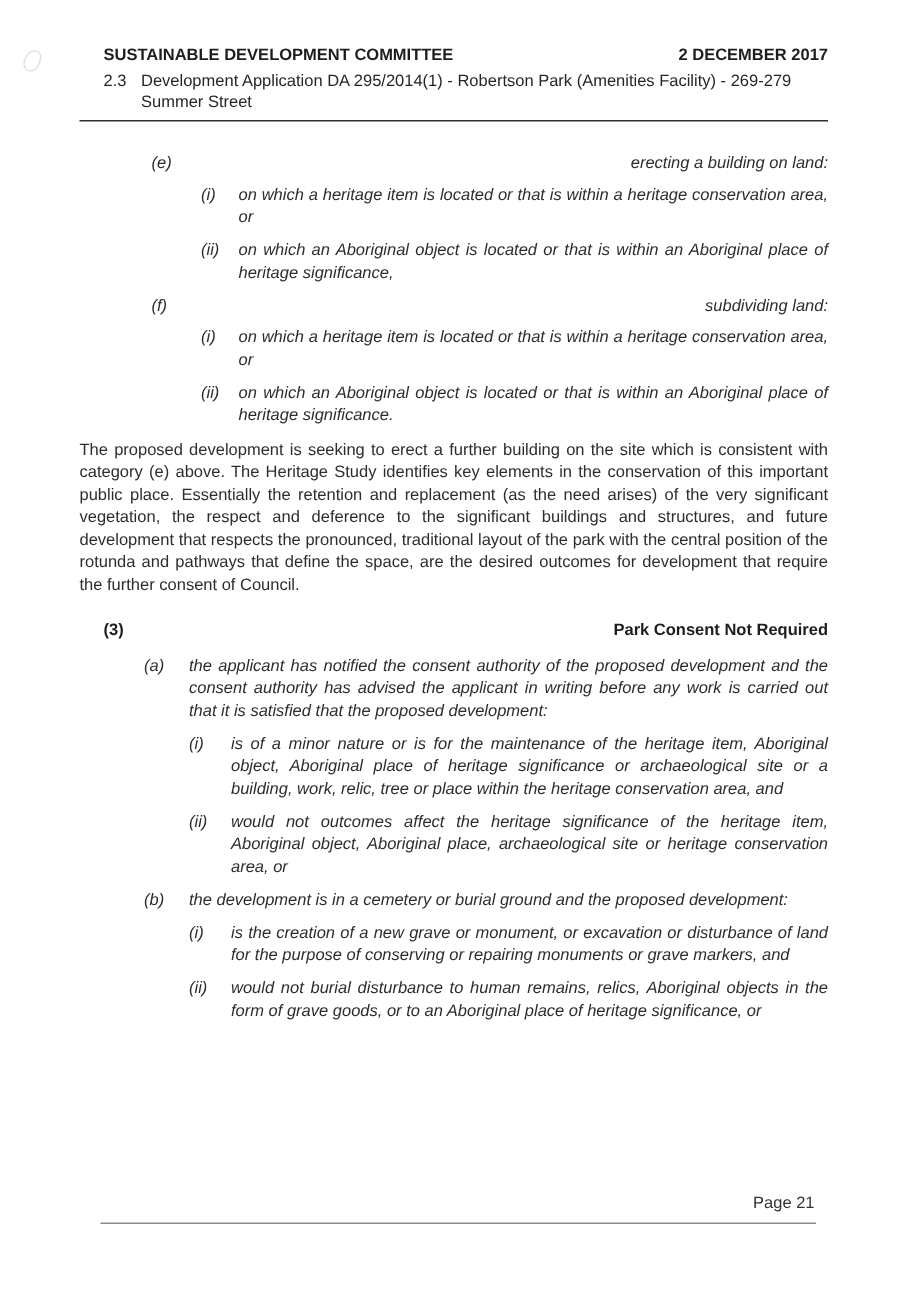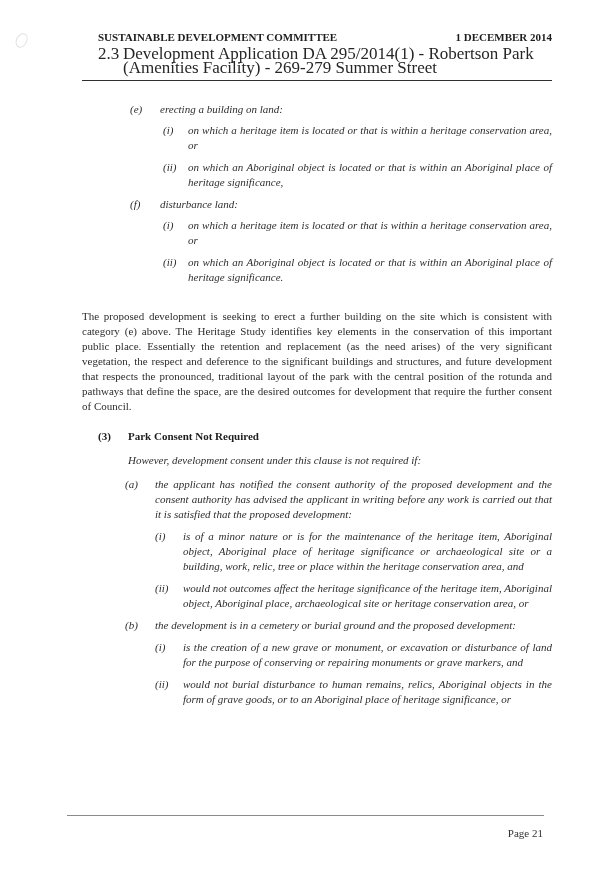--- a/index.html
+++ b/index.html
@@ -1,86 +1,86 @@
 <!DOCTYPE html>
 <html><head>
 <meta charset="utf-8">
 <style>
   html,body{margin:0;padding:0;background:#ffffff;}
   .page{
     position:relative;
     width:614px;height:869px;
     box-sizing:border-box;
     background:#ffffff;
-    font-family:Liberation Serif, serif;
+    font-family:Liberation Sans, sans-serif;
     color:#2b2b2b;
-    padding:31px 62px 0 82px;
+    padding:31px 62px 0 53px;
     overflow:hidden;
   }
   
   .header-row{
     display:flex;justify-content:space-between;
     font-weight:bold;font-size:11px;line-height:13px;color:#1d1d1d;
     padding-left:16px;
   }
   .agenda-item{
     display:flex;margin-top:3px;padding-left:16px;
-    font-size:17px;line-height:14px;color:#262626;
+    font-size:11px;line-height:14px;color:#262626;
   }
   .agenda-item .num{flex:none;width:25px;}
   .agenda-item .title{flex:1;}
   .rule{margin-top:5px;border-bottom:1.5px solid #2f2f2f;}
   
   .clause{display:flex;font-size:11px;line-height:15px;font-style:italic;color:#2d2d2d;margin-top:6px;}
   .clause .lab{flex:none;}
   .clause .txt{flex:1;text-align:justify;}
-  .clause .txt.left{text-align:left;}
+  .clause .txt.left{text-align:right;}
   .lvl-ef{margin-left:48px;}       .lvl-ef .lab{width:30px;}
   .lvl-ef-sub{margin-left:81px;}   .lvl-ef-sub .lab{width:25px;}
   .lvl-3{margin-left:16px;}        .lvl-3 .lab{width:30px;}
   .lvl-ab{margin-left:43px;}       .lvl-ab .lab{width:30px;}
   .lvl-ab-sub{margin-left:73px;}   .lvl-ab-sub .lab{width:28px;}
   .mt-first{margin-top:21px;}
   .mt-sec{margin-top:15px;}
   .mt-med{margin-top:9px;}
   .mt-item{margin-top:7px;}
   .upright{font-style:normal;font-weight:bold;color:#1d1d1d;}
   
   .para{
-    margin-top:24px;
+    margin-top:8px;
     font-size:11px;line-height:15px;
     text-align:justify;color:#2d2d2d;
   }
   .however{margin-left:46px;}
   
   .footer-rule{
     position:absolute;left:67px;right:70px;top:815px;
     border-top:1px solid #8a8a8a;
   }
   .footer-page{
-    position:absolute;right:71px;top:826px;
+    position:absolute;right:71px;top:795px;
     font-size:11px;line-height:14px;color:#333333;
   }
   
   .artifact{
     position:absolute;left:16px;top:33px;width:9px;height:13px;
     border:1px solid #c8c8c8;border-radius:60% 40% 55% 45%;
     transform:rotate(18deg);opacity:.55;
   }
 </style>
 </head>
 <body>
 
 <div class="page">
 
   <div class="artifact"></div>
 
   <div class="header-row">
     <span>SUSTAINABLE DEVELOPMENT COMMITTEE</span>
-    <span>1 DECEMBER 2014</span>
+    <span>2 DECEMBER 2017</span>
   </div>
   <div class="agenda-item">
     <span class="num">2.3</span>
     <span class="title">Development Application DA 295/2014(1) - Robertson Park (Amenities Facility) - 269-279 Summer Street</span>
   </div>
   <div class="rule"></div>
 
   <div class="clause lvl-ef mt-first">
     <span class="lab">(e)</span>
     <div class="txt left">erecting a building on land:</div>
@@ -89,39 +89,38 @@
     <span class="lab">(i)</span>
     <div class="txt">on which a heritage item is located or that is within a heritage conservation area, or</div>
   </div>
   <div class="clause lvl-ef-sub mt-item">
     <span class="lab">(ii)</span>
     <div class="txt">on which an Aboriginal object is located or that is within an Aboriginal place of heritage significance,</div>
   </div>
 
   <div class="clause lvl-ef mt-item">
     <span class="lab">(f)</span>
-    <div class="txt left">disturbance land:</div>
+    <div class="txt left">subdividing land:</div>
   </div>
   <div class="clause lvl-ef-sub">
     <span class="lab">(i)</span>
     <div class="txt">on which a heritage item is located or that is within a heritage conservation area, or</div>
   </div>
   <div class="clause lvl-ef-sub mt-item">
     <span class="lab">(ii)</span>
     <div class="txt">on which an Aboriginal object is located or that is within an Aboriginal place of heritage significance.</div>
   </div>
 
   <div class="para">The proposed development is seeking to erect a further building on the site which is consistent with category (e) above. The Heritage Study identifies key elements in the conservation of this important public place. Essentially the retention and replacement (as the need arises) of the very significant vegetation, the respect and deference to the significant buildings and structures, and future development that respects the pronounced, traditional layout of the park with the central position of the rotunda and pathways that define the space, are the desired outcomes for development that require the further consent of Council.</div>
 
   <div class="clause lvl-3 mt-sec">
     <span class="lab upright">(3)</span>
     <div class="txt left upright">Park Consent Not Required</div>
   </div>
 
-  <div class="para however" style="font-style:italic;text-align:left;margin-top:9px;">However, development consent under this clause is not required if:</div>
 
   <div class="clause lvl-ab mt-med">
     <span class="lab">(a)</span>
     <div class="txt">the applicant has notified the consent authority of the proposed development and the consent authority has advised the applicant in writing before any work is carried out that it is satisfied that the proposed development:</div>
   </div>
   <div class="clause lvl-ab-sub mt-item">
     <span class="lab">(i)</span>
     <div class="txt">is of a minor nature or is for the maintenance of the heritage item, Aboriginal object, Aboriginal place of heritage significance or archaeological site or a building, work, relic, tree or place within the heritage conservation area, and</div>
   </div>
   <div class="clause lvl-ab-sub mt-item">

